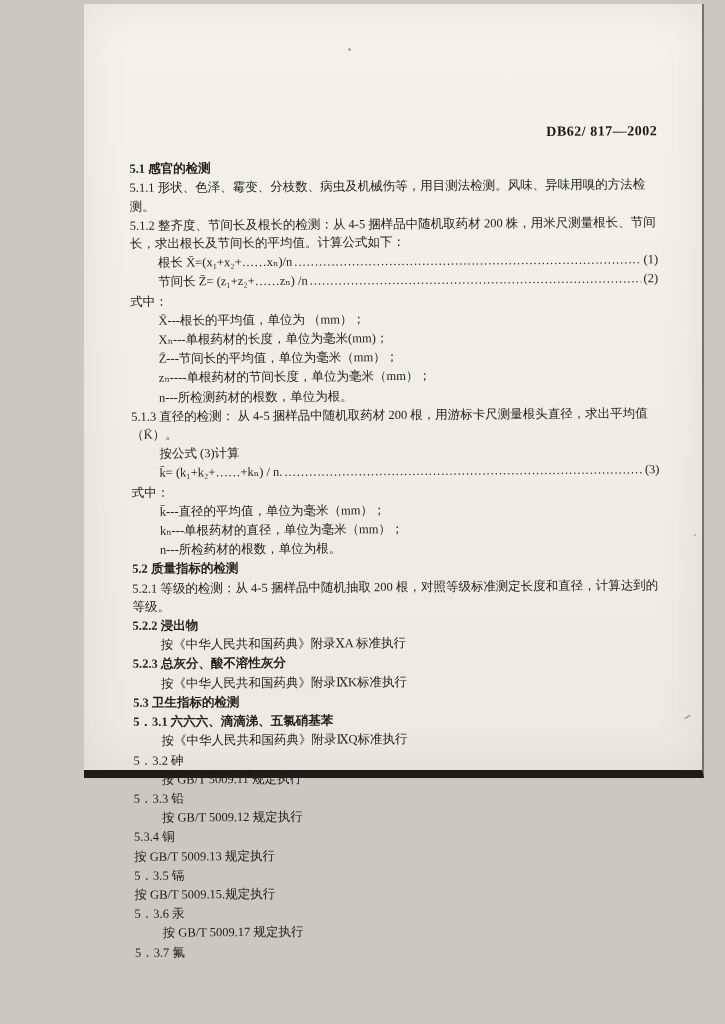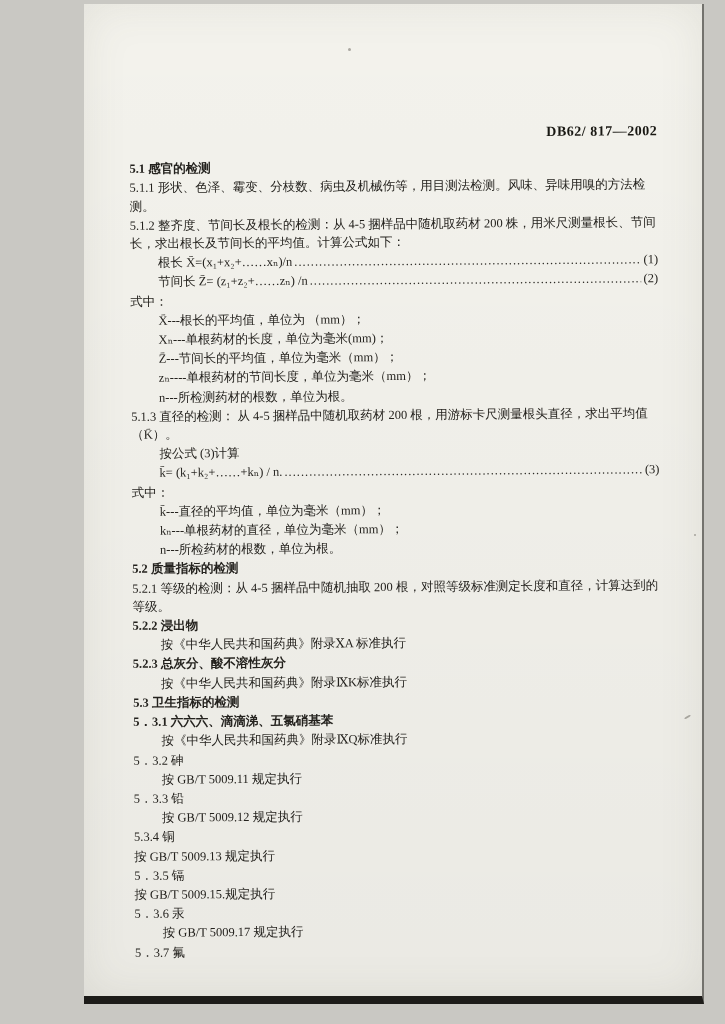--- a/index.html
+++ b/index.html
@@ -6,21 +6,21 @@
   html,body { width:725px; height:1024px; }
   body {
     position:relative;
     background:#c9c8c3;
     font-family:"Liberation Serif","DejaVu Serif",serif;
     overflow:hidden;
   }
   .page {
     position:absolute;
     left:84px; top:4px;
-    width:620px; height:1000px;
+    width:620px; height:774px;
     background:#f7f6f0;
     border-right:2px solid #73726d;
     border-bottom:8px solid #1d1c19;
     box-shadow: inset 0 0 45px rgba(90,85,70,0.10);
   }
   .page-inner-shade {
     position:absolute; inset:0;
     background: linear-gradient(180deg, rgba(0,0,0,0.015), rgba(0,0,0,0.05));
     pointer-events:none;
   }

